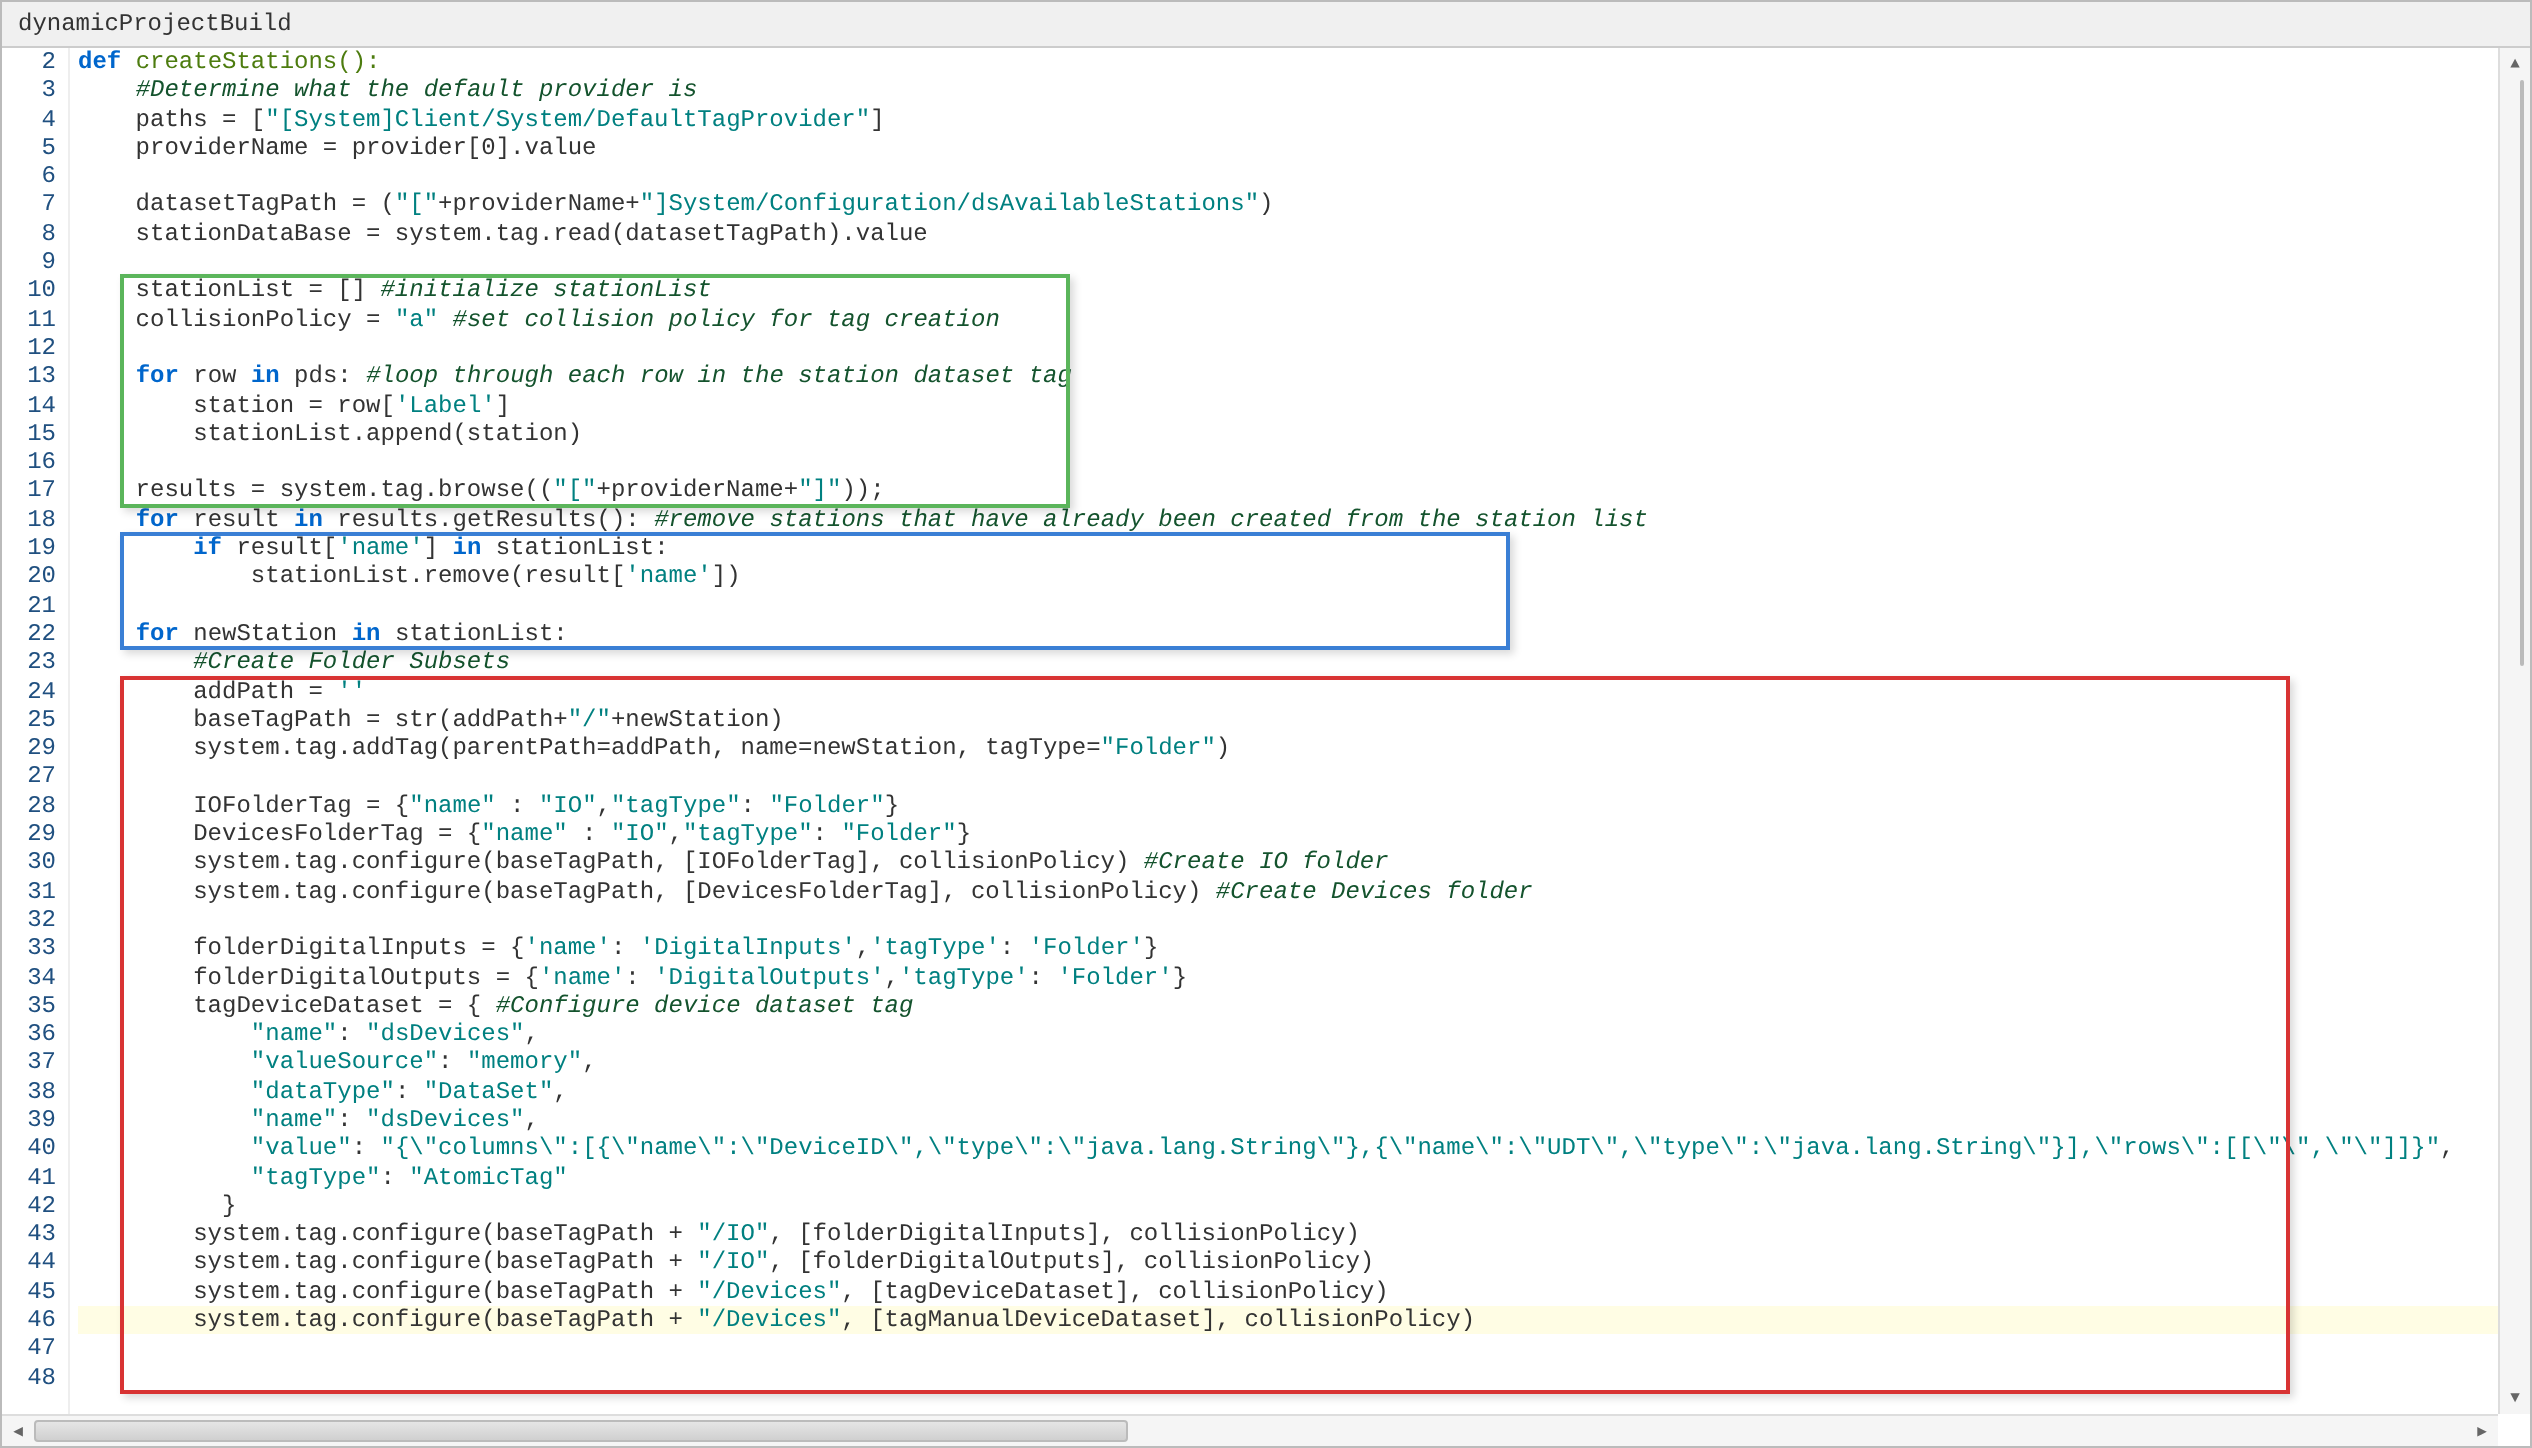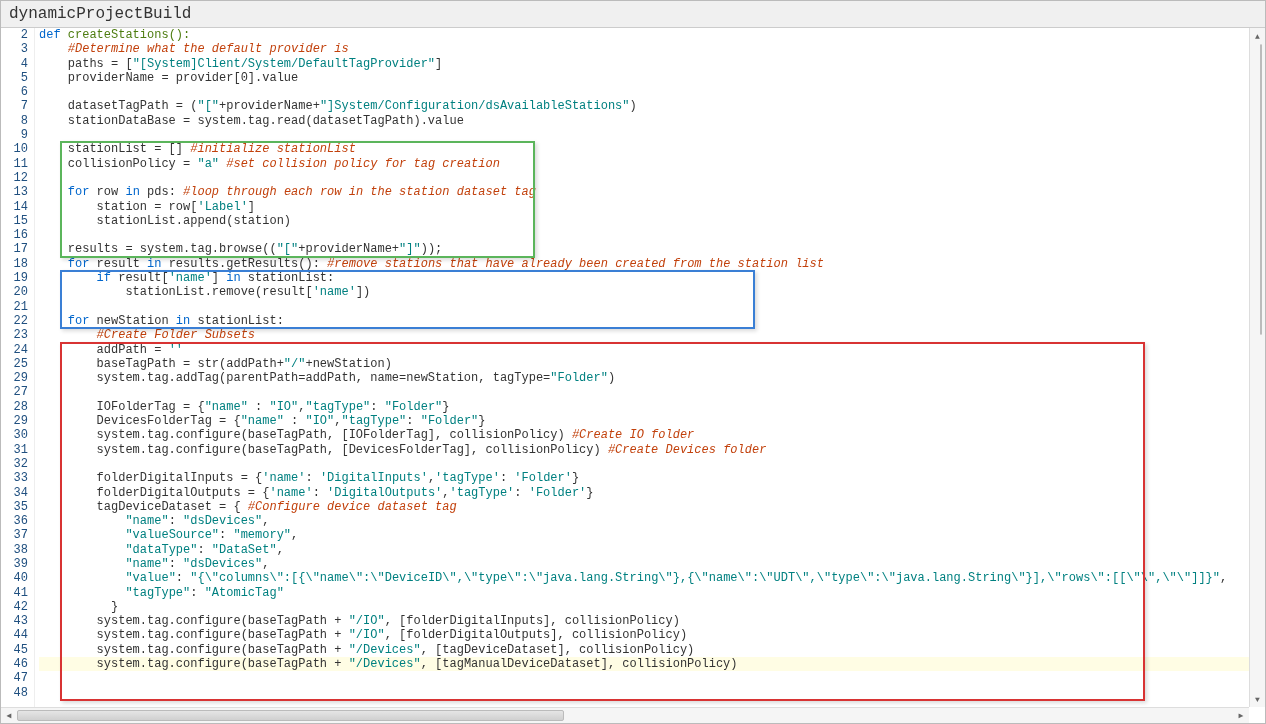--- a/index.html
+++ b/index.html
@@ -17,21 +17,21 @@
     width: 100%;
     height: 100%;
     border: 1px solid #bbb;
     display: flex;
     flex-direction: column;
   }
   .title-bar {
     background: #f0f0f0;
     border-bottom: 1px solid #ccc;
     padding: 4px 8px;
-    font-size: 16px;
+    font-size: 12px;
     color: #333;
   }
   .editor-wrap {
     flex: 1;
     position: relative;
     overflow: hidden;
   }
   .editor {
     display: flex;
     height: 100%;
@@ -56,23 +56,23 @@
     flex: 1;
     position: relative;
     padding-left: 4px;
   }
   .code-line {
     height: 14.3px;
     line-height: 14.3px;
     white-space: pre;
     position: relative;
   }
-  .kw { color: #0066cc; font-weight: normal; }
+  .kw { color: #0066cc; font-weight: bold; }
   .str { color: #008080; }
-  .cmt { color: #c2410c; font-style: italic; }
+  .cmt { color: #14532d; font-style: italic; }
   .fn { color: #4d7c0f; }
   .op { color: #333; }
   .num { color: #333; }
   .current-line { background: #fffde4; }
   
   .highlight-box {
     position: absolute;
     pointer-events: none;
     border-width: 2px;
     border-style: solid;

